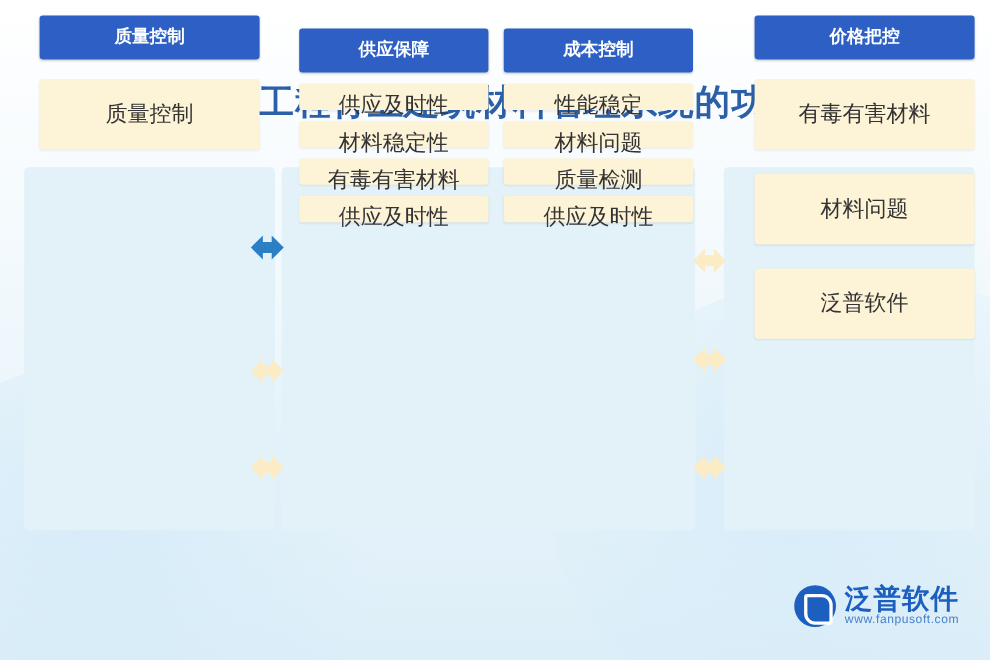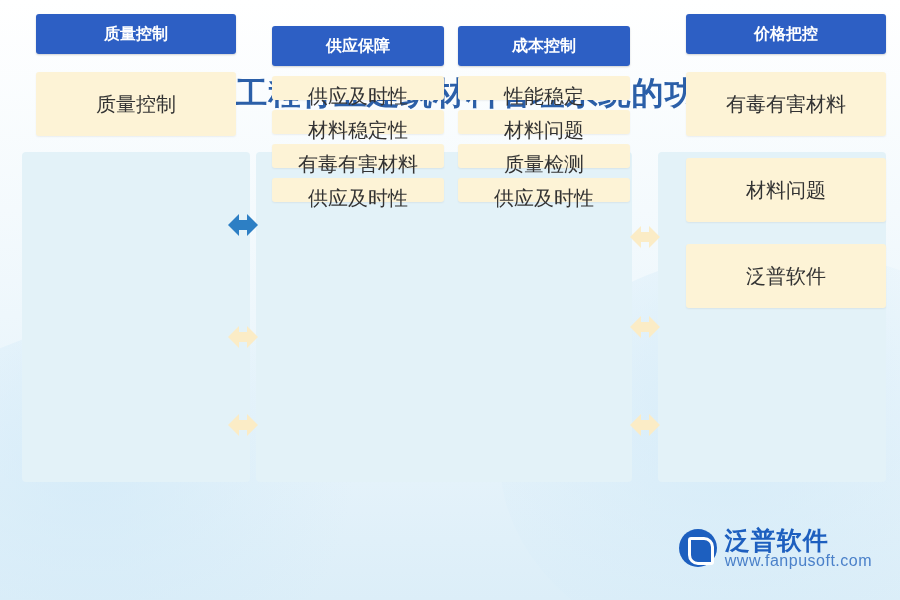--- a/index.html
+++ b/index.html
@@ -185,24 +185,25 @@
   }
   .logo-text { line-height: 1.05; }
   .logo-cn {
     font-size: 25px;
     font-weight: bold;
     color: #1d5fbf;
     letter-spacing: 1px;
     white-space: nowrap;
   }
   .logo-en {
-    font-size: 16px;
+    font-size: 11px;
     color: #4a80c9;
     letter-spacing: 0.5px;
     white-space: nowrap;
+    text-align: center;
   }
 </style>
 </head>
 <body>
 
 <div id="stage">
 
   <div class="bg-swoosh bg-1"></div>
   <div class="bg-swoosh bg-2"></div>
 

